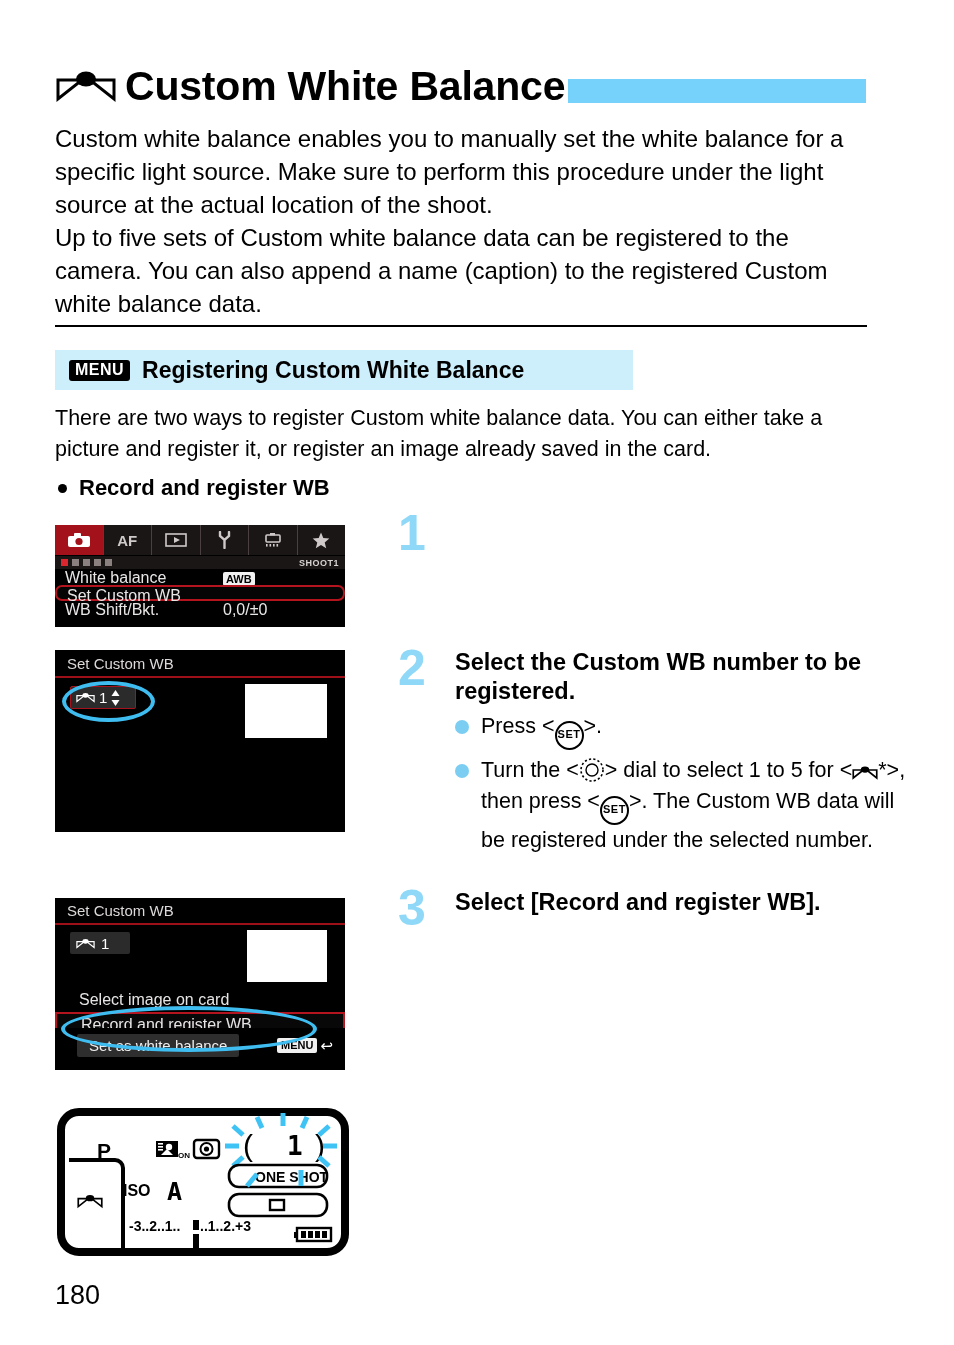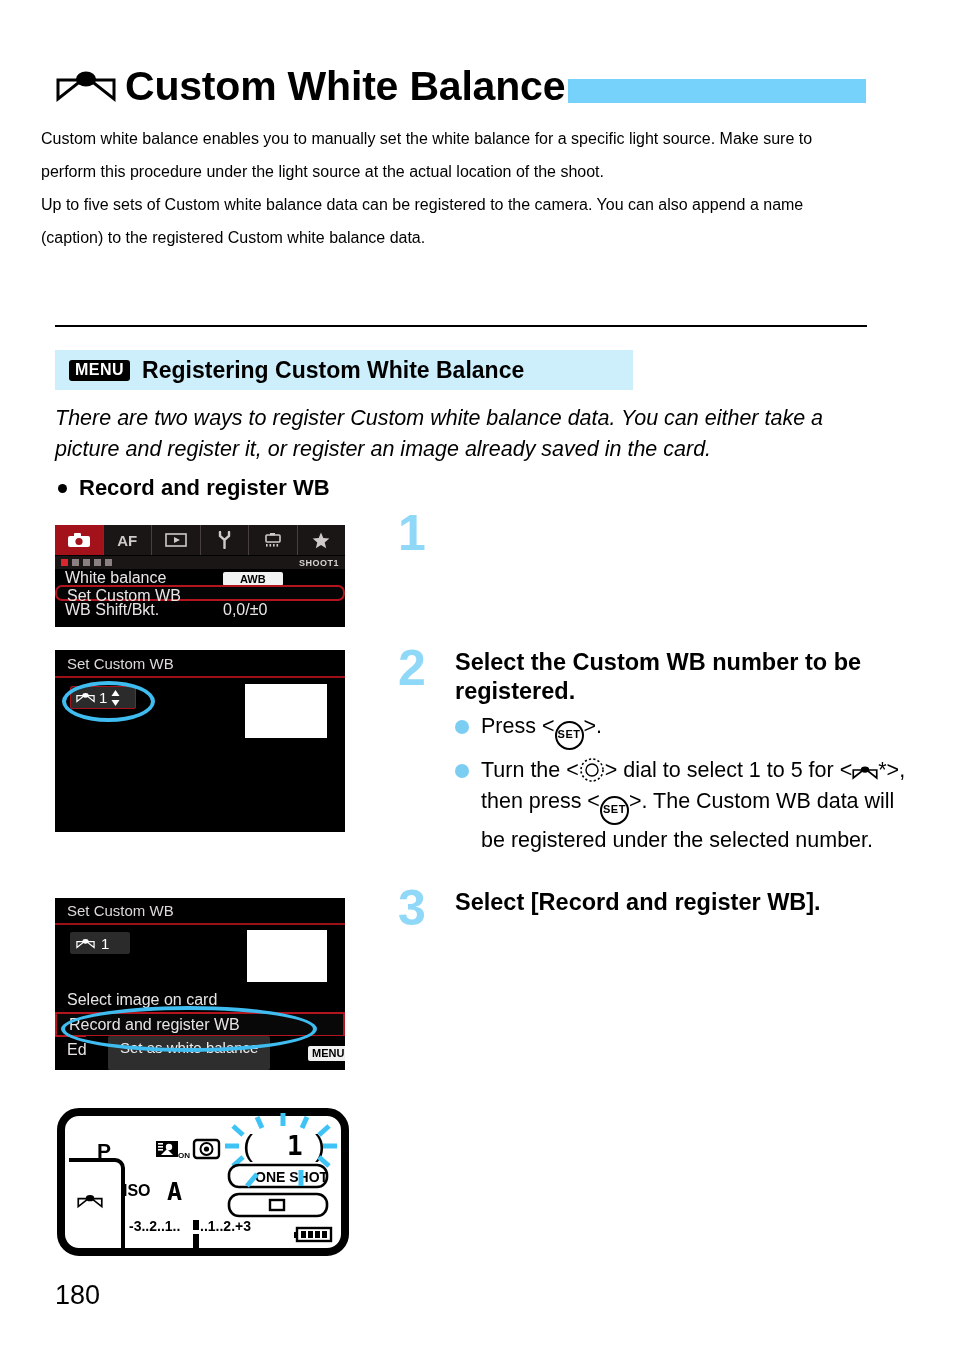--- a/index.html
+++ b/index.html
@@ -20,22 +20,22 @@
     font-size:41px;font-weight:bold;letter-spacing:-0.2px;white-space:nowrap;
     line-height:1;
   }
   .title-bar{
     position:absolute;left:568px;top:79px;width:298px;height:24px;
     background:#77d2fb;
   }
 
   
   .intro{
-    position:absolute;left:41px;top:122px;width:818px;
-    font-size:16px;line-height:33px;
+    position:absolute;left:55px;top:122px;width:818px;
+    font-size:24px;line-height:33px;
   }
   .intro p{margin:0;}
 
   .rule{
     position:absolute;left:55px;top:325px;width:812px;height:2px;background:#000;
   }
 
   
   .section-head{
     position:absolute;left:55px;top:350px;width:578px;height:40px;
@@ -47,21 +47,21 @@
     font-size:16px;font-weight:bold;letter-spacing:0.5px;
     padding:2px 6px 3px 6px;line-height:1;margin-right:12px;
     font-family:"Liberation Sans",sans-serif;
   }
   .section-head-text{font-size:23px;font-weight:bold;}
 
   .subintro{
     position:absolute;left:55px;top:403px;width:818px;
     font-size:21.5px;line-height:31px;
   }
-  .subintro p{margin:0;font-style:italic;}
+  .subintro p{margin:0;}
 
   .bullet-head{
     position:absolute;left:58px;top:475px;font-size:22px;font-weight:bold;
     display:flex;align-items:center;
   }
   .bullet-head .dot{
     width:9px;height:9px;border-radius:50%;background:#000;
     display:inline-block;margin-right:12px;
   }
 
@@ -91,21 +91,21 @@
     margin-left:auto;font-size:9px;color:#d8d2d2;letter-spacing:0.5px;font-weight:bold;
   }
   .mrow{
     height:16px;display:flex;align-items:flex-start;padding:0 0 0 10px;
     color:#e9e6e6;font-size:16px;position:relative;box-sizing:border-box;border-radius:7px;
   }
   .mrow .mval{position:absolute;left:168px;}
   .mrow.sel{border:2px solid #b4141d;box-sizing:border-box;background:#050505;}
   .awb{
     background:#f2f2f2;color:#000;font-size:11px;font-weight:bold;
-    padding:1px 17px;border-radius:2px;line-height:1;letter-spacing:0;
+    padding:1px 3px;border-radius:2px;line-height:1;letter-spacing:0;
   }
 
   
   #screen2{left:55px;top:650px;width:290px;height:182px;}
   .sc-title{
     position:relative;height:28px;color:#ddd9d9;font-size:15px;
     display:flex;align-items:center;padding-left:12px;
     border-bottom:2px solid #9e1018;box-sizing:border-box;
   }
   .wbchip{
@@ -130,27 +130,27 @@
   #screen3{left:55px;top:898px;width:290px;height:172px;}
   #screen3 .sc-title{height:27px;font-size:15px;}
   .wbchip2{
     position:absolute;left:15px;top:34px;width:60px;height:22px;
     background:#2b2b2b;border-radius:2px;display:flex;align-items:center;
     padding-left:6px;box-sizing:border-box;color:#fff;font-size:15px;
   }
   .thumb2{position:absolute;right:18px;top:32px;width:80px;height:52px;background:#fff;}
   .optlist{position:absolute;left:0;top:89px;width:100%;}
   .opt{
-    height:25px;display:flex;align-items:center;padding-left:12px;
+    height:25px;display:flex;align-items:center;padding-left:24px;
     color:#e7e4e4;font-size:16px;box-sizing:border-box;
   }
   .opt.sel{border:2px solid #b4141d;background:#080808;}
   .footbar{
-    position:absolute;left:0;bottom:0;width:100%;height:34px;background:#000;
-    display:flex;margin-left:31px;
+    position:absolute;left:0;bottom:8px;width:100%;height:34px;background:#000;
+    display:flex;align-items:center;
   }
   .wbtn{
     margin-left:22px;background:#2e2e2e;color:#eee;font-size:15px;
     padding:3px 12px;border-radius:2px;
   }
   .menuret{
     margin-left:auto;margin-right:12px;display:flex;align-items:center;gap:3px;
   }
   .menuret .mb{
     background:#f0f0f0;color:#000;font-size:11px;font-weight:bold;

